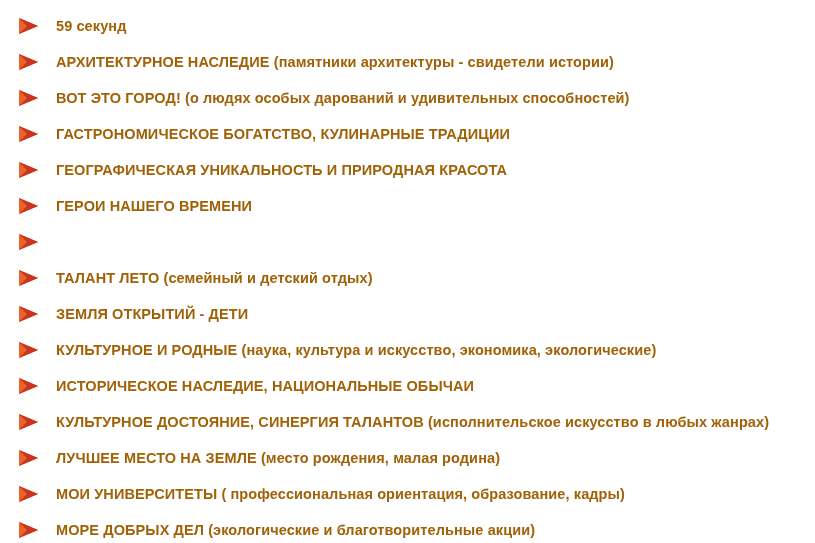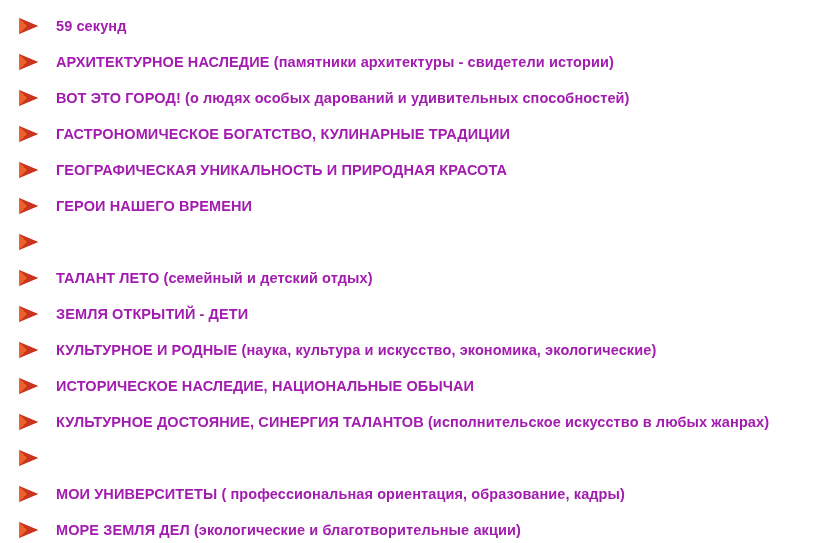--- a/index.html
+++ b/index.html
@@ -29,21 +29,21 @@
     flex: 0 0 auto;
     width: 28px;
     height: 20px;
     margin-right: 10px;
     display: block;
   }
   .item-label {
     font-size: 14.5px;
     line-height: 18px;
     letter-spacing: 0.1px;
-    color: #a21caf;
+    color: #a16207;
     white-space: nowrap;
   }
   .item-label .strong {
     font-weight: 700;
   }
   .item-label .normal {
     font-weight: 700;
   }
 </style>
 </head>
@@ -191,20 +191,23 @@
     </span>
   </li>
 
   <li class="item">
     <span class="bullet-icon">
       <svg width="28" height="20" viewBox="0 0 28 20" xmlns="http://www.w3.org/2000/svg">
         <path d="M1 2 L20 10 L1 18 Z" fill="#e8622a"></path>
         <path d="M1 2 L20 10 L1 18 L9 10 Z" fill="#c8341f"></path>
       </svg>
     </span>
+    <span class="item-label">
+      <span class="strong">ЛУЧШЕЕ МЕСТО НА ЗЕМЛЕ</span><span class="normal"> (место рождения, малая родина)</span>
+    </span>
   </li>
 
   <li class="item">
     <span class="bullet-icon">
       <svg width="28" height="20" viewBox="0 0 28 20" xmlns="http://www.w3.org/2000/svg">
         <path d="M1 2 L20 10 L1 18 Z" fill="#e8622a"></path>
         <path d="M1 2 L20 10 L1 18 L9 10 Z" fill="#c8341f"></path>
       </svg>
     </span>
     <span class="item-label">
@@ -213,16 +216,16 @@
   </li>
 
   <li class="item">
     <span class="bullet-icon">
       <svg width="28" height="20" viewBox="0 0 28 20" xmlns="http://www.w3.org/2000/svg">
         <path d="M1 2 L20 10 L1 18 Z" fill="#e8622a"></path>
         <path d="M1 2 L20 10 L1 18 L9 10 Z" fill="#c8341f"></path>
       </svg>
     </span>
     <span class="item-label">
-      <span class="strong">МОРЕ ЗЕМЛЯ ДЕЛ</span><span class="normal"> (экологические и благотворительные акции)</span>
+      <span class="strong">МОРЕ ДОБРЫХ ДЕЛ</span><span class="normal"> (экологические и благотворительные акции)</span>
     </span>
   </li>
 </ul>
 
 </body></html>

